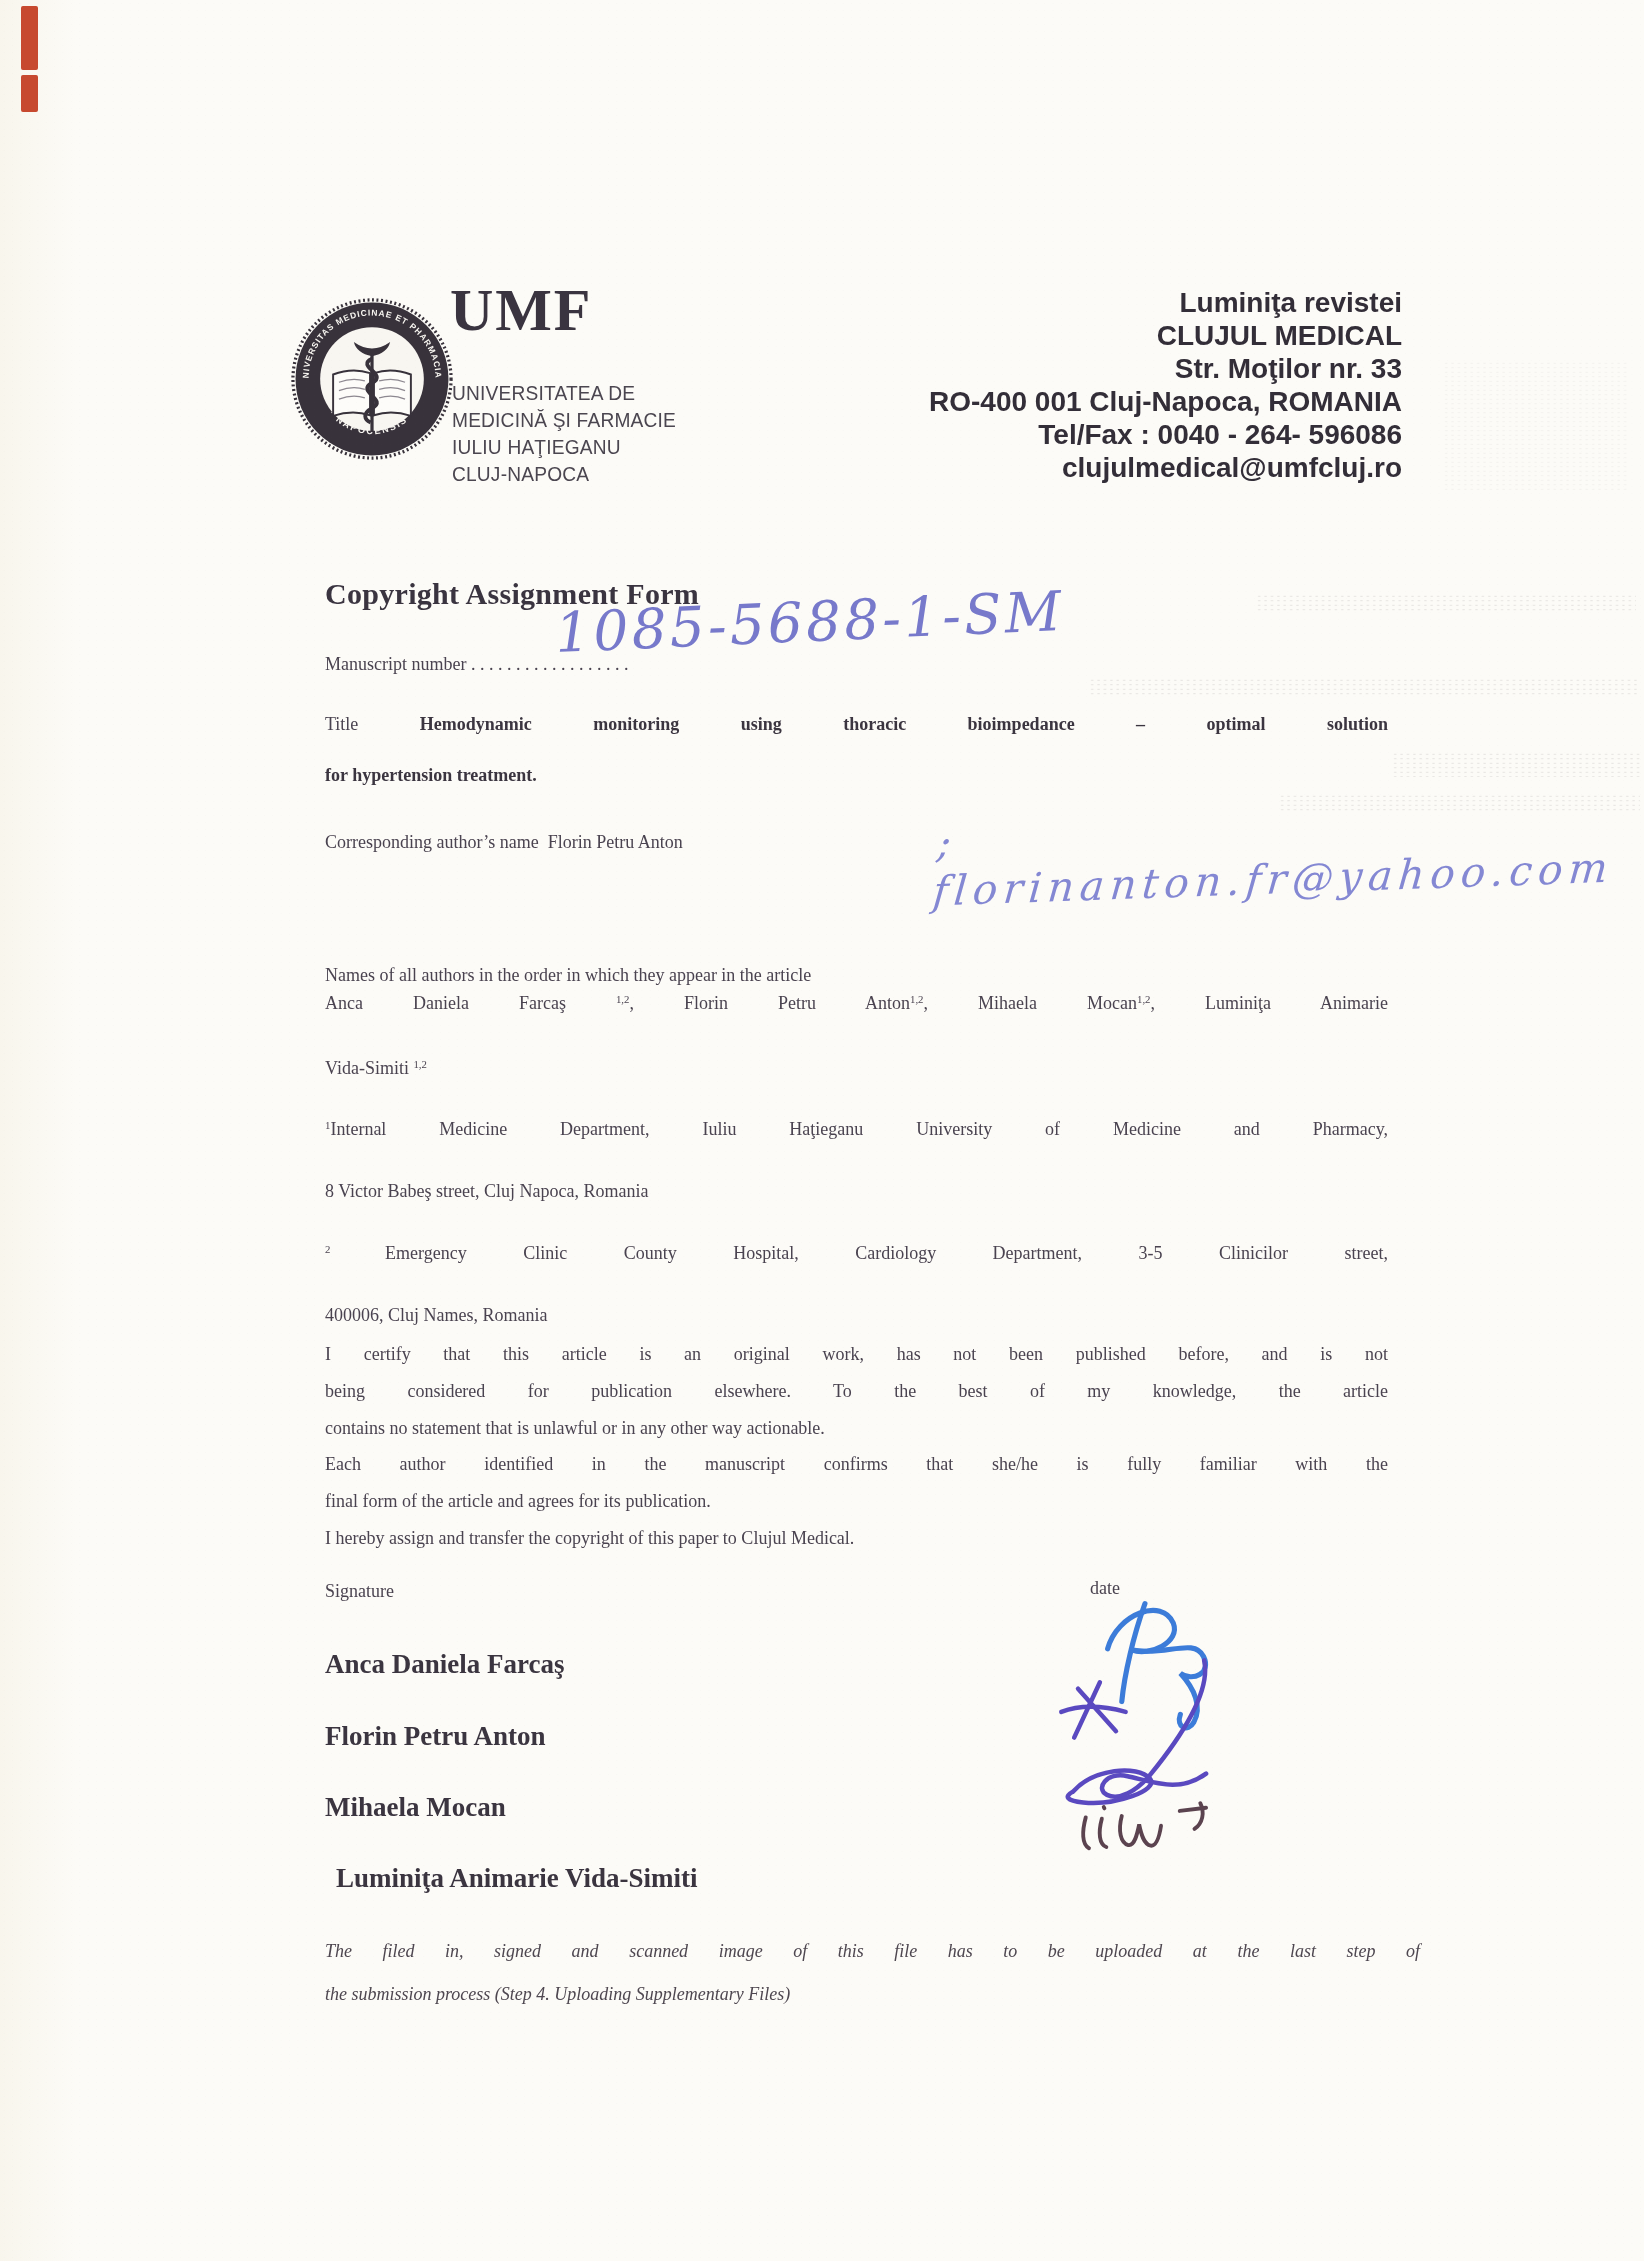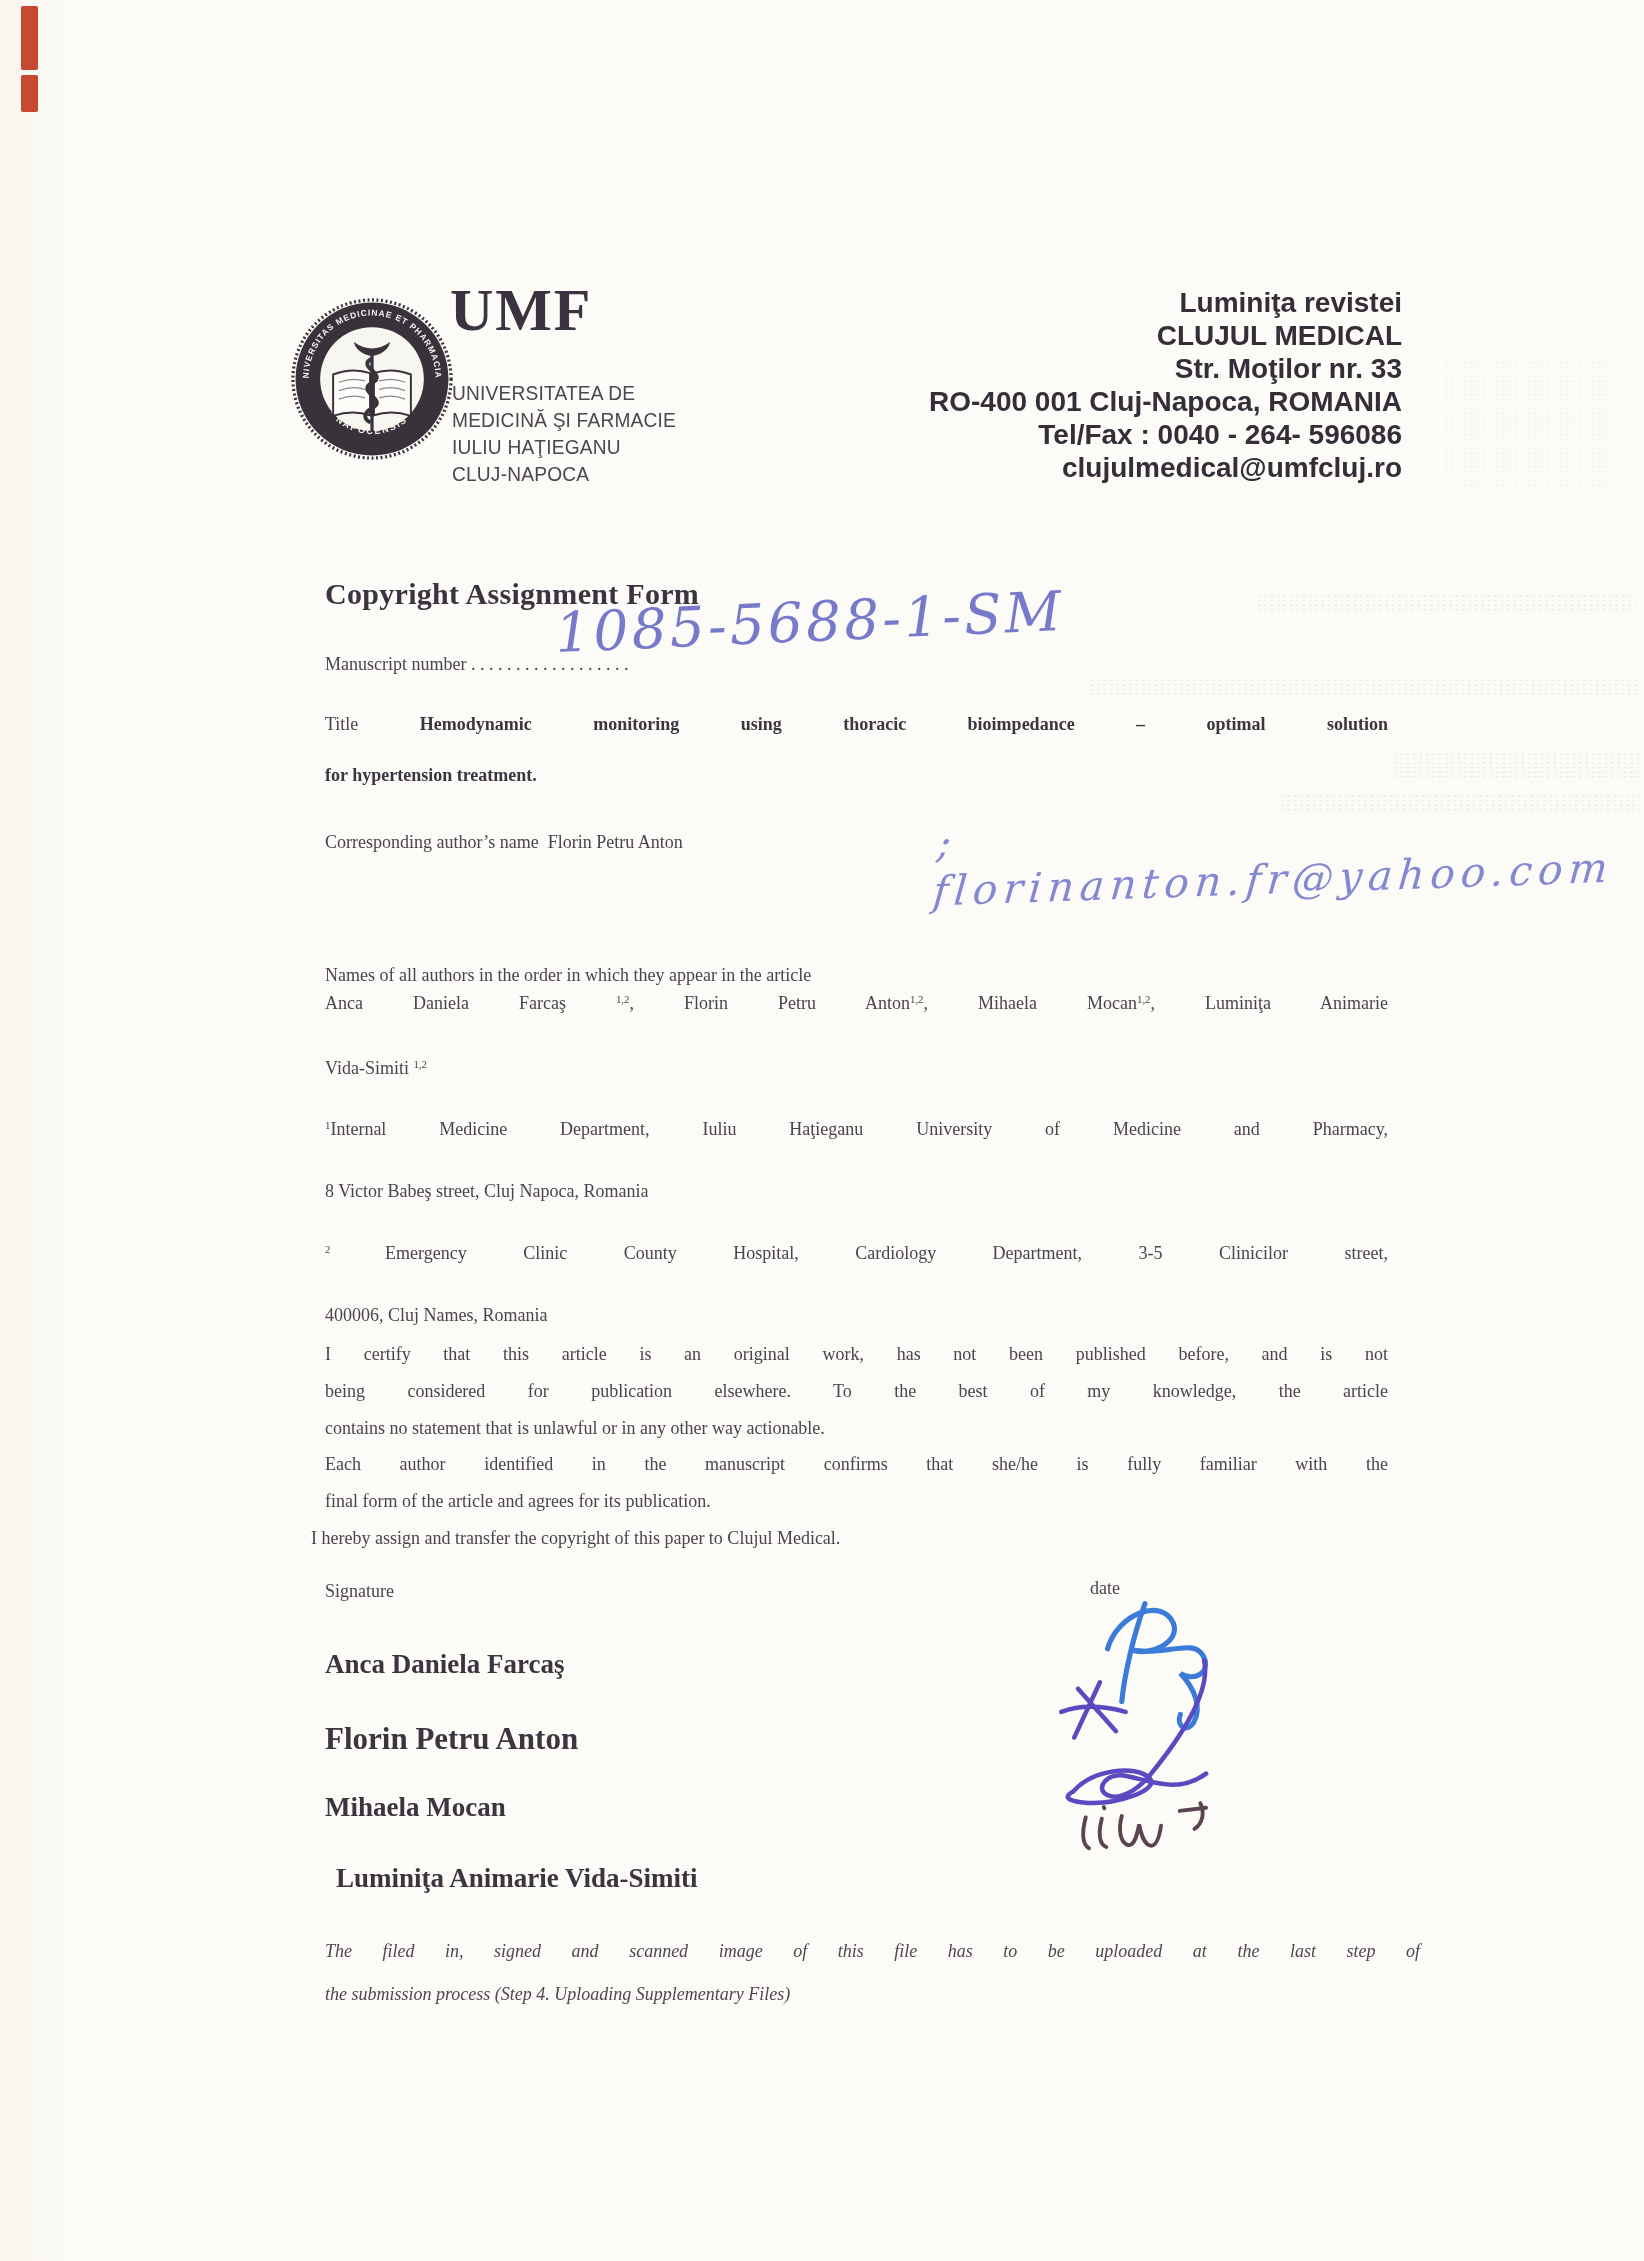--- a/index.html
+++ b/index.html
@@ -122,27 +122,27 @@
   <div class="t just" style="left:325px;top:1118px;"><span class="sup">1</span><span>Internal Medicine Department, Iuliu Haţieganu University of  Medicine and Pharmacy,</span></div>
   <div class="t" style="left:325px;top:1180px;">8 Victor Babeş street, Cluj Napoca, Romania</div>
   <div class="t just" style="left:325px;top:1242px;"><span class="sup">2 </span><span>Emergency Clinic  County  Hospital, Cardiology Department, 3-5 Clinicilor street,</span></div>
   <div class="t" style="left:325px;top:1304px;">400006, Cluj Names, Romania</div>
 
   <div class="t just" style="left:325px;top:1343px;">I certify that this article is an original work, has not been published before, and is not</div>
   <div class="t just" style="left:325px;top:1380px;">being considered for publication elsewhere. To the best of my knowledge, the article</div>
   <div class="t" style="left:325px;top:1417px;">contains no statement that is unlawful or in any other way actionable.</div>
   <div class="t just" style="left:325px;top:1453px;">Each author identified in the manuscript confirms that she/he is fully familiar with the</div>
   <div class="t" style="left:325px;top:1490px;">final form of the article and agrees for its publication.</div>
-  <div class="t" style="left:311px;top:1527px;">I hereby assign and transfer the copyright of this paper to Clujul Medical.</div>
+  <div class="t" style="left:325px;top:1527px;">I hereby assign and transfer the copyright of this paper to Clujul Medical.</div>
 
   <div class="t" style="left:325px;top:1580px;text-align:center;">Signature</div>
   <div class="t" style="left:1077px;top:1577px;margin-left:13px;">date</div>
 
   <div class="t bold" style="left:325px;top:1648px;font-size:27px;">Anca Daniela Farcaş</div>
-  <div class="t bold" style="left:325px;top:1720px;font-size:31px;">Florin Petru Anton</div>
+  <div class="t bold" style="left:325px;top:1720px;font-size:27px;">Florin Petru Anton</div>
   <div class="t bold" style="left:325px;top:1791px;font-size:27px;">Mihaela Mocan</div>
   <div class="t bold" style="left:336px;top:1862px;font-size:27px;">Luminiţa Animarie Vida-Simiti</div>
 
   <svg class="sigs" viewBox="0 0 340 460">
     <g stroke="#3c7cd9" stroke-width="8" fill="none" stroke-linecap="round">
       <path d="M208,40 C190,90 176,150 172,192"></path>
       <path d="M150,110 C165,55 235,30 252,70 C264,100 215,122 188,112"></path>
       <path d="M188,112 C240,122 284,92 299,122 C312,148 282,162 263,148 C285,172 297,200 284,224 C274,241 256,232 263,212"></path>
     </g>
     <g stroke="#5a49c0" stroke-width="7" fill="none" stroke-linecap="round">

